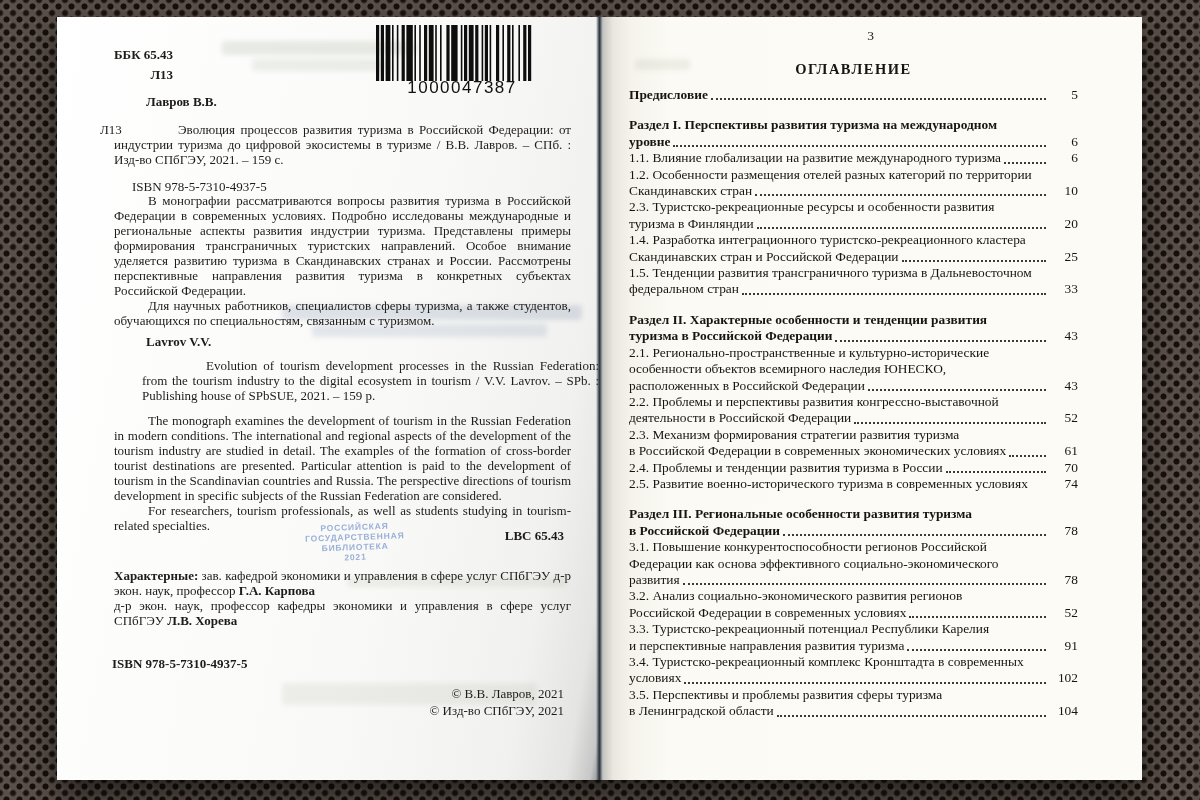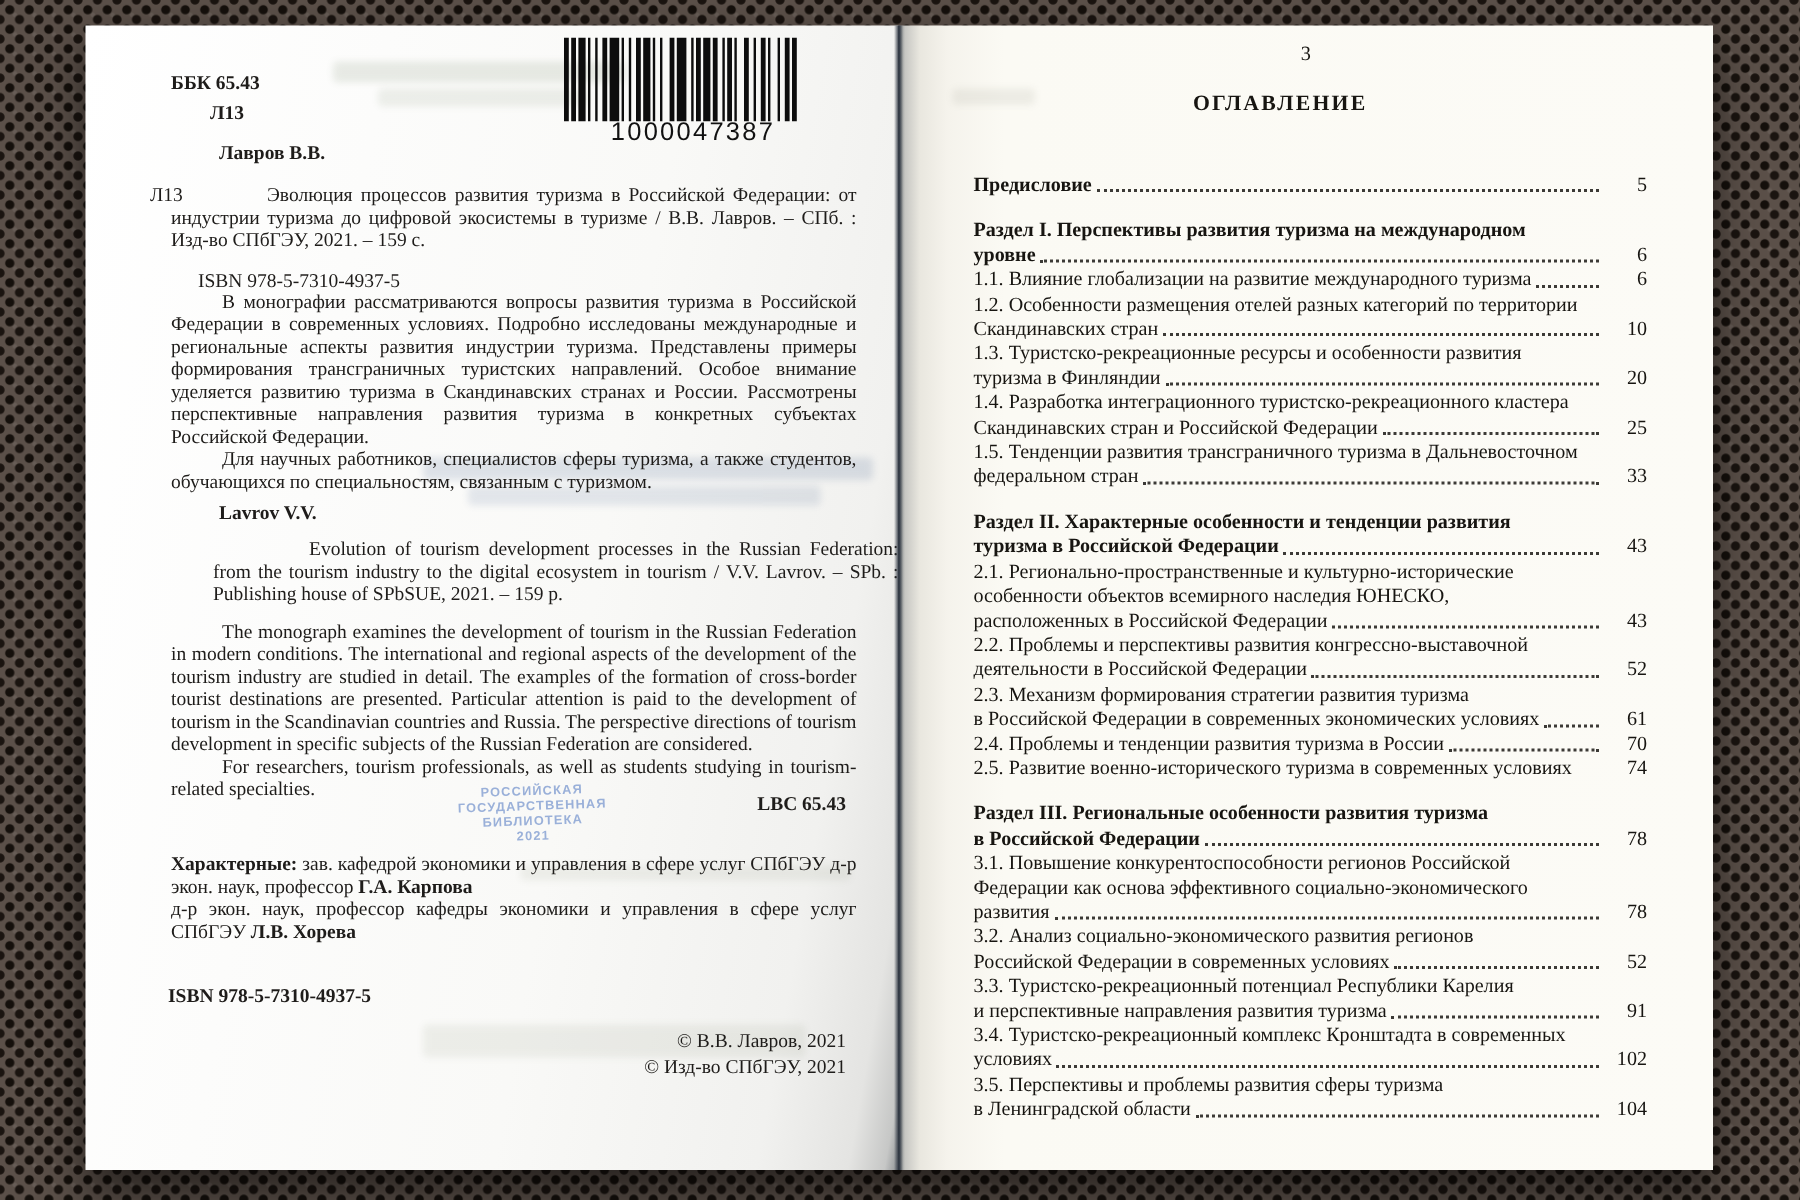--- a/index.html
+++ b/index.html
@@ -22,37 +22,37 @@
   .spine{position:absolute;left:539px;top:0;width:6px;height:763px;
     background:linear-gradient(to right,rgba(40,48,60,0),#2c3440 55%,rgba(40,48,60,0));}
   .blk{position:absolute;}
   .b{font-weight:bold;}
   
   .lp{font-size:13px;line-height:15px;}
   .just{text-align:justify;}
   .cit-code{position:absolute;left:0;top:0;font-size:13px;}
   .cit{margin:0 0 0 14px;text-indent:64px;}
   .ann p{margin:0;text-indent:34px;}
-  .bbk div{line-height:20px;}
+  .bbk div{line-height:20px;text-align:right;}
   .bbk .ind{padding-left:26px;}
   .barcode-box{position:absolute;left:317px;top:8px;width:176px;text-align:center;}
   .barcode-box svg{display:block;margin:0 auto;}
   .barcode-num{font-family:"Liberation Sans",sans-serif;font-size:17px;letter-spacing:1.5px;color:#111;margin-top:-1px;}
   .stamp{position:absolute;left:213px;top:505px;width:170px;text-align:center;
     color:#8aa4d4;font-family:"Liberation Sans",sans-serif;font-weight:bold;
     font-size:8.5px;line-height:10px;letter-spacing:0.8px;transform:rotate(-2deg);opacity:0.85;}
   .rev p{margin:0;}
   .copyright{text-align:right;line-height:17px;}
   .smudge{position:absolute;filter:blur(2.5px);border-radius:3px;pointer-events:none;}
   
   .rp{font-size:13.4px;line-height:16.4px;color:#171511;}
   .pagenum{position:absolute;left:0;top:11px;width:100%;text-align:center;font-size:13.5px;}
   .toc-title{position:absolute;left:30px;top:44px;width:449px;text-align:center;
     font-weight:bold;font-size:14.5px;letter-spacing:1.5px;}
-  .toc-list{position:absolute;left:30px;top:98px;width:449px;margin-left:20px;}
+  .toc-list{position:absolute;left:30px;top:70px;width:449px;}
   .toc-entry.bold{font-weight:bold;}
   .toc-entry.gap{margin-top:14px;}
   .toc-last{display:flex;align-items:flex-end;}
   .toc-text{white-space:nowrap;}
   .dots{flex:1 1 auto;border-bottom:2px dotted #3c3a36;margin:0 4px 3px 3px;min-width:6px;}
   .dots.nodots{border-bottom:none;}
   .toc-page{min-width:28px;text-align:right;font-weight:normal;}
 </style>
 </head>
 <body>
@@ -185,21 +185,21 @@
           </div>
           <div class="toc-entry">
             <div class="toc-line">1.2. Особенности размещения отелей разных категорий по территории</div>
             <div class="toc-last">
               <span class="toc-text">Скандинавских стран</span>
               <span class="dots"></span>
               <span class="toc-page">10</span>
             </div>
           </div>
           <div class="toc-entry">
-            <div class="toc-line">1.3. Туристско-рекреационные ресурсы и особенности развития</div>
+            <div class="toc-line">2.3. Туристско-рекреационные ресурсы и особенности развития</div>
             <div class="toc-last">
               <span class="toc-text">туризма в Финляндии</span>
               <span class="dots"></span>
               <span class="toc-page">20</span>
             </div>
           </div>
           <div class="toc-entry">
             <div class="toc-line">1.4. Разработка интеграционного туристско-рекреационного кластера</div>
             <div class="toc-last">
               <span class="toc-text">Скандинавских стран и Российской Федерации</span>

